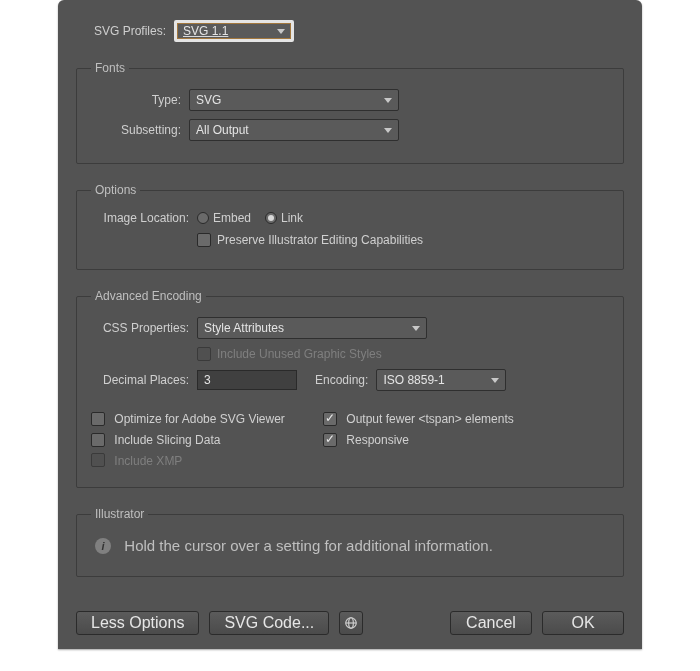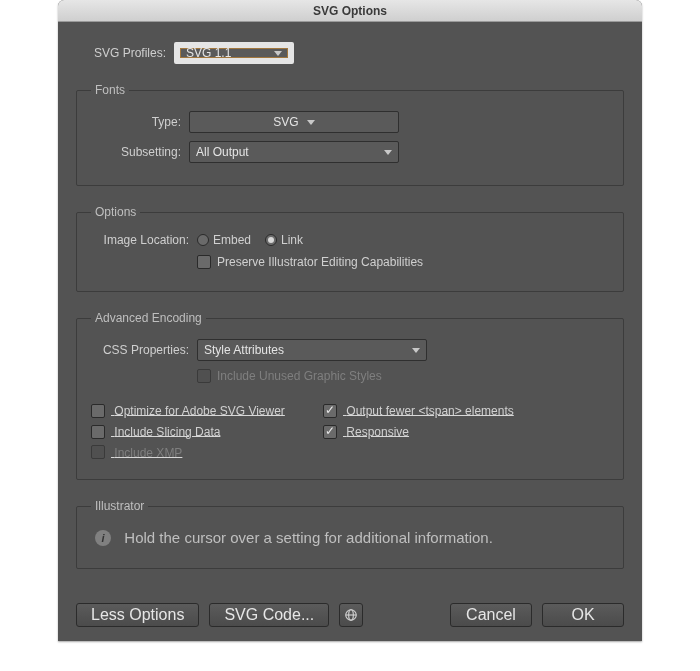--- a/index.html
+++ b/index.html
@@ -69,21 +69,21 @@
     align-items: center;
     justify-content: space-between;
     background: #5a5a5a;
     border: 1px solid #2f2f2f;
     border-radius: 2px;
     height: 22px;
     padding: 0 6px;
     cursor: pointer;
     position: relative;
   }
-  .dd.focus { border: 6px solid #e5e5e5; box-shadow: 0 0 0 1px rgba(210,138,42,0.6) inset; }
+  .dd.focus { border: 3px solid #e5e5e5; box-shadow: 0 0 0 1px rgba(210,138,42,0.6) inset; text-decoration: underline; }
   .dd .txt { color: #e4e4e4; font-size: 12px; }
   .dd .chev {
     border-left: 4px solid transparent;
     border-right: 4px solid transparent;
     border-top: 5px solid #c8c8c8;
     width:0; height:0;
     margin-left: 8px;
   }
   
   .radio {
@@ -110,21 +110,21 @@
   .cblabel { color:#d0d0d0; vertical-align:middle; }
   .cblabel.dis { color:#7f7f7f; }
   
   .tinput {
     background:#404040; border:1px solid #2a2a2a; height:20px;
     color:#e4e4e4; padding:0 6px; font-size:12px; width:100px;
   }
   
   .advcols { display:flex; gap:22px; }
   .advcols .col { width:210px; }
-  .chkline { margin:6px 0;text-decoration:underline; }
+  .chkline { margin:6px 0; }
   
   .info-icon {
     display:inline-block; width:16px; height:16px; border-radius:50%;
     background:#808080; color:#333; text-align:center; line-height:16px;
     font-size:11px; font-style:italic; font-weight:bold; margin-right:10px;
     vertical-align:middle;
   }
   .desc-text { color:#bfbfbf; vertical-align:middle; font-size:15px;}
   
   .footer {
@@ -148,37 +148,36 @@
   }
   .globe svg { width:14px; height:14px; }
   .spacer { flex:1; }
   .enc-row { display:flex; align-items:center; margin-top:4px; }
   .enc-row .lbl-r:first-of-type { width:106px; }
 </style>
 </head>
 <body>
 
 <div class="dialog">
-  <div class="titlebar">SVG Options</div>
 
   <div class="body">
 
     <div class="row-profile">
       <span class="lbl">SVG Profiles:</span>
       <div class="dd focus" style="width:120px;">
         <span class="txt">SVG 1.1</span>
         <span class="chev"></span>
       </div>
     </div>
 
     <fieldset class="group">
       <legend>Fonts</legend>
       <div class="form-row">
         <span class="lbl-r w-sm">Type:</span>
-        <div class="dd" style="width:210px;justify-content:center;">
+        <div class="dd" style="width:210px;">
           <span class="txt">SVG</span>
           <span class="chev"></span>
         </div>
       </div>
       <div class="form-row">
         <span class="lbl-r w-sm">Subsetting:</span>
         <div class="dd" style="width:210px;">
           <span class="txt">All Output</span>
           <span class="chev"></span>
         </div>
@@ -209,20 +208,29 @@
           <span class="txt">Style Attributes</span>
           <span class="chev"></span>
         </div>
       </div>
 
       <div class="form-row" style="padding-left:106px;">
         <span class="cb dis"></span>
         <span class="cblabel dis">Include Unused Graphic Styles</span>
       </div>
 
+      <div class="enc-row">
+        <span class="lbl-r">Decimal Places:</span>
+        <input class="tinput" value="3" style="">
+        <span class="lbl-r" style="margin-left:18px; width:auto; padding-right:8px;">Encoding:</span>
+        <div class="dd" style="width:130px;">
+          <span class="txt">ISO 8859-1</span>
+          <span class="chev"></span>
+        </div>
+      </div>
 
       <div class="advcols" style="margin-top:14px;">
         <div class="col">
           <div class="chkline">
             <span class="cb"></span>
             <span class="cblabel">Optimize for Adobe SVG Viewer</span>
           </div>
           <div class="chkline">
             <span class="cb"></span>
             <span class="cblabel">Include Slicing Data</span>

